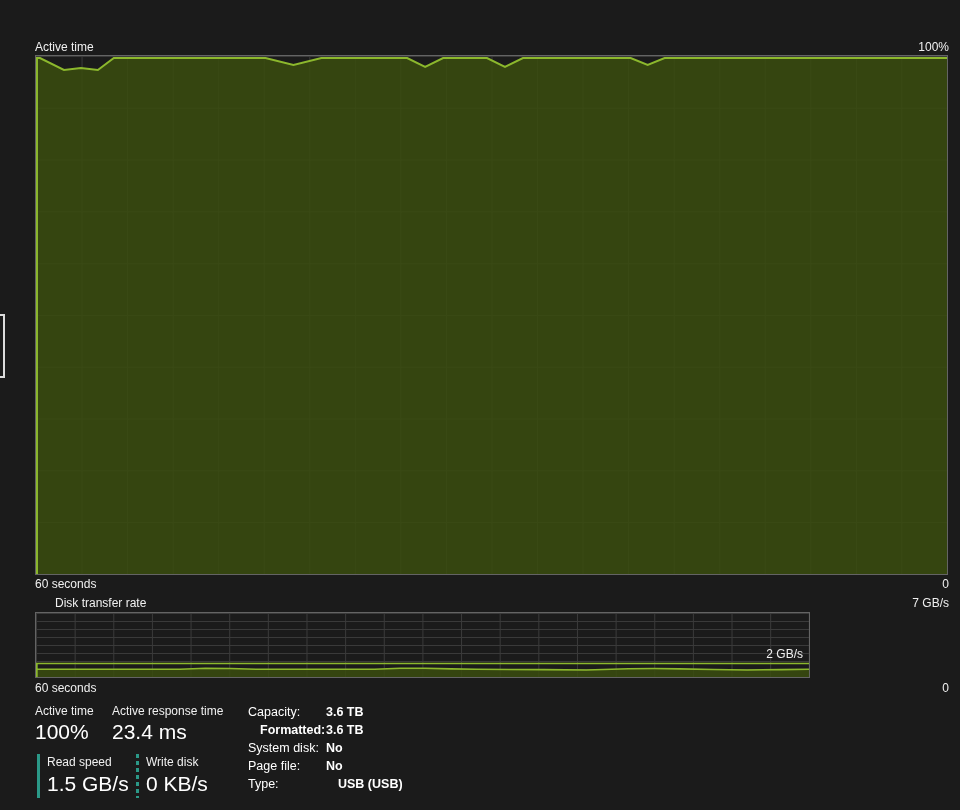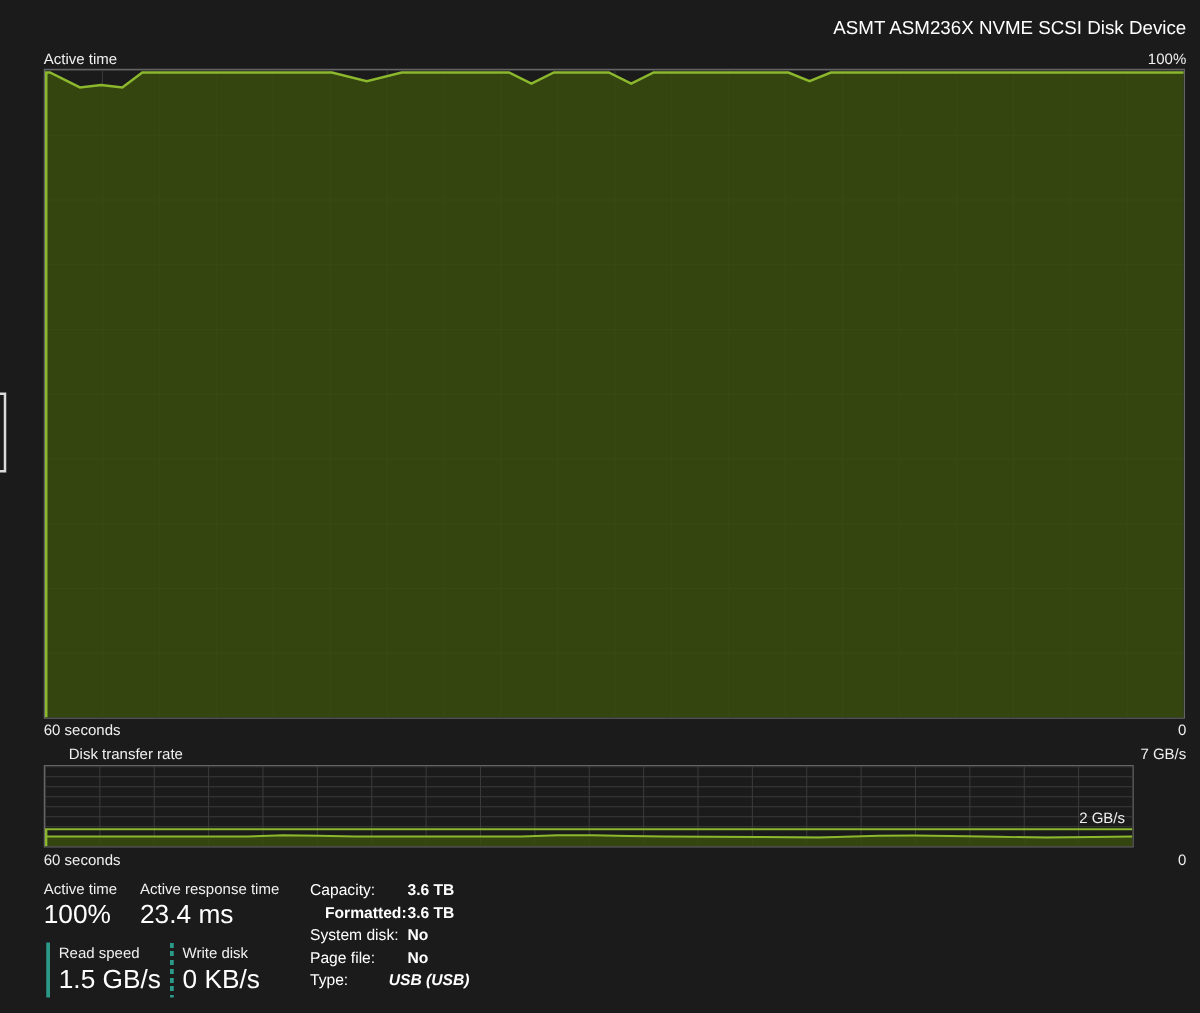--- a/index.html
+++ b/index.html
@@ -17,21 +17,21 @@
   .chart { background:#1b1b1b; border:1px solid #646464; }
   .grid  { position:absolute; inset:0;
            background-image:
              linear-gradient(to right, #3a3a3a 1px, transparent 1px),
              linear-gradient(to bottom, #3a3a3a 1px, transparent 1px); }
   .grid-10 { background-size:5% 100%, 100% 10%; }
   .grid-8  { background-size:5% 100%, 100% 12.5%; }
   .chart svg { position:absolute; inset:0; width:100%; height:100%; }
 
   #chart-active   { left:35px; top:55px;  width:913px; height:520px; }
-  #chart-transfer { left:35px; top:612px; width:872px; height:66px; }
+  #chart-transfer { left:35px; top:612px; width:775px; height:66px; }
 
   .marker-label { position:absolute; right:6px; bottom:16px; font-size:12px; color:#f0f0f0; }
 
   .fill-green   { fill:rgba(58,76,14,0.85); }
   .line-green   { stroke:#8cb82d; fill:none; }
 
   .stat-label { font-size:12px; color:#f0f0f0; white-space:nowrap; }
   .stat-value { font-size:21px; font-weight:300; color:#fff; white-space:nowrap; }
 
   .speed-bar { width:3px; height:44px; background:#2b9988; }
@@ -41,21 +41,20 @@
   .detail-value { font-size:12.5px; font-weight:600; color:#fff; }
 
   .edge-fragment { left:-9px; top:314px; width:14px; height:64px;
                    border:2px solid #dcdcdc; background:transparent; }
 </style>
 </head>
 <body>
 
 <div id="stage">
 
-  <div class="abs device-name">ASMT ASM236X NVME SCSI Disk Device</div>
 
   <div class="abs small-label" style="left:35px; top:40px;">Active time</div>
   <div class="abs small-label right" style="right:11px; top:40px;">100%</div>
 
   <div id="chart-active" class="abs chart">
     <div class="grid grid-10"></div>
     <svg viewBox="0 0 913 520" preserveAspectRatio="none">
       <polygon class="fill-green" points="0,2 4,2 28,14 45,12 62,14 78,2 230,2 258,9 286,2 372,2 390,11 408,2 452,2 470,11 488,2 596,2 613,9 630,2 913,2 913,520 0,520"></polygon>
       <polyline class="line-green" points="0,2 4,2 28,14 45,12 62,14 78,2 230,2 258,9 286,2 372,2 390,11 408,2 452,2 470,11 488,2 596,2 613,9 630,2 913,2" stroke-width="2"></polyline>
       <line x1="1" y1="2" x2="1" y2="520" class="line-green" stroke-width="2"></line>
@@ -97,17 +96,17 @@
 
   <div class="abs detail-label" style="left:248px; top:705px;">Capacity:</div>
   <div class="abs detail-value" style="left:326px; top:705px;">3.6 TB</div>
   <div class="abs detail-label" style="left:260px; top:723px;font-weight:bold;">Formatted:</div>
   <div class="abs detail-value" style="left:326px; top:723px;">3.6 TB</div>
   <div class="abs detail-label" style="left:248px; top:741px;">System disk:</div>
   <div class="abs detail-value" style="left:326px; top:741px;">No</div>
   <div class="abs detail-label" style="left:248px; top:759px;">Page file:</div>
   <div class="abs detail-value" style="left:326px; top:759px;">No</div>
   <div class="abs detail-label" style="left:248px; top:777px;">Type:</div>
-  <div class="abs detail-value" style="left:311px; top:777px;font-style:italic;">USB (USB)</div>
+  <div class="abs detail-value" style="left:338px; top:777px;">USB (USB)</div>
 
   <div class="abs edge-fragment"></div>
 
 </div>
 
 </body></html>

